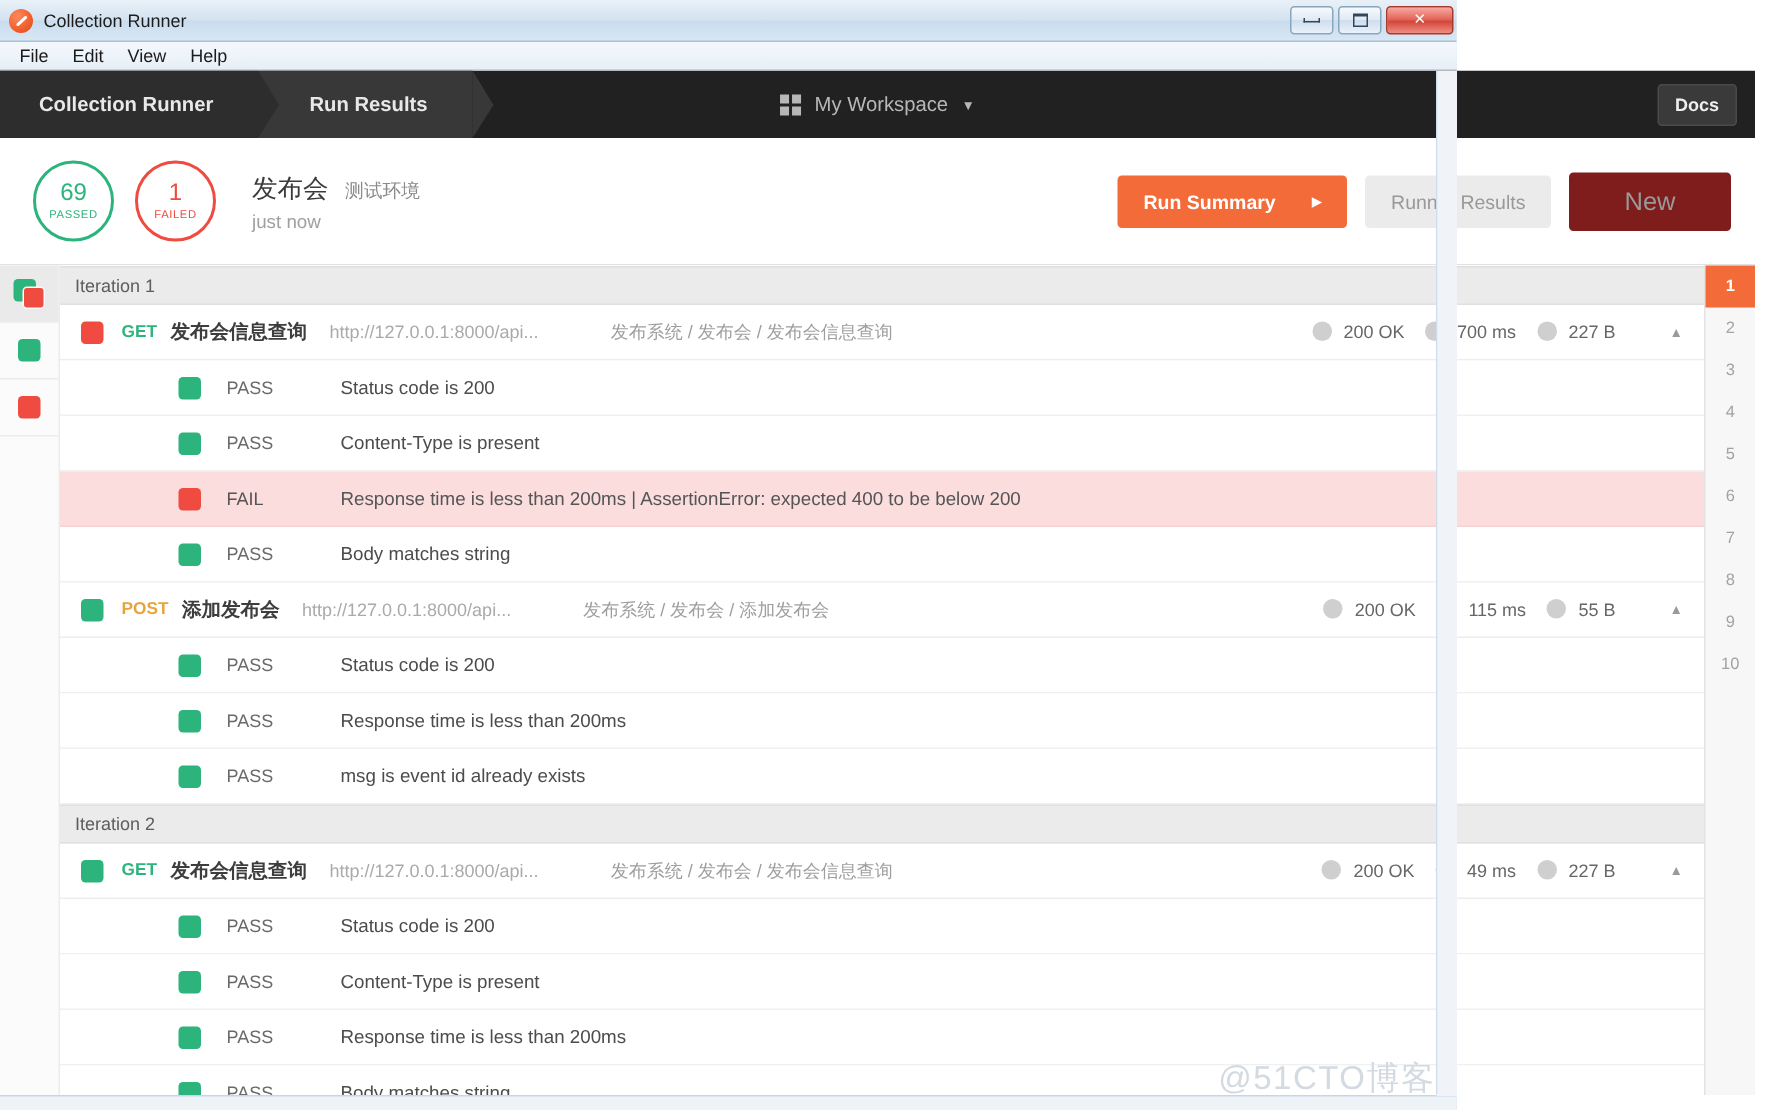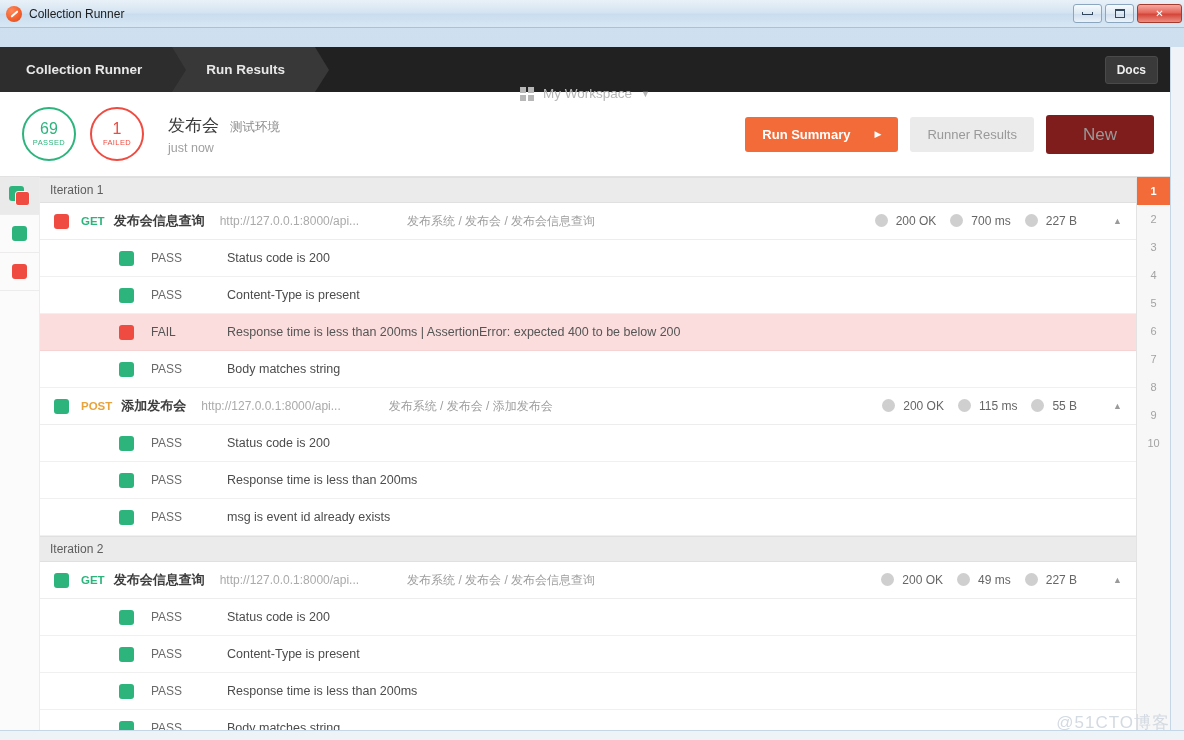--- a/index.html
+++ b/index.html
@@ -4,21 +4,21 @@
 <title>Collection Runner</title>
 <style>
   * { box-sizing: border-box; margin: 0; padding: 0; }
   html, body {
     width: 1184px; height: 740px;
     font-family: "Liberation Sans", "DejaVu Sans", sans-serif;
     background: #ffffff;
     overflow: hidden;
   }
   #app {
-    width: 1184px; height: 740px;
+    width: 971px; height: 740px;
     position: relative;
     background: linear-gradient(to bottom, #cfe0f0 0%, #bfd4e8 100%);
     padding: 0;
   }
 
   
   .titlebar {
     height: 28px;
     background: linear-gradient(to bottom, #e9f1f8 0%, #d4e3f1 48%, #c9dcee 52%, #d8e7f4 100%);
     display: flex; align-items: center;
@@ -97,21 +97,21 @@
     border-left: 14px solid #2d2d2d;
     z-index: 2;
   }
   .crumb.c2::after { border-left-color: #383838; }
   .crumb.c2 { font-weight: bold; padding-left: 34px; }
   .crumb.c1 { font-weight: bold; }
 
   .workspace {
     position: absolute; left: 50%; top: 0; transform: translateX(-50%);
     height: 45px; display: flex; align-items: center; gap: 9px;
-    color: #b7b7b7; font-size: 13.5px; margin-top: 24px;
+    color: #b7b7b7; font-size: 13.5px;
   }
   .ws-grid { display: grid; grid-template-columns: 6px 6px; grid-template-rows: 6px 6px; gap: 2px; }
   .ws-grid i { background: #b7b7b7; display: block; }
   .ws-caret { font-size: 9px; color: #b7b7b7; }
 
   .hdr-right {
     margin-left: auto; display: flex; align-items: center;
     gap: 7px; padding-right: 12px;
   }
   .dark-btn {
@@ -231,21 +231,21 @@
     padding-top: 0;
   }
   .iter-num {
     height: 28px; display: flex; align-items: center; justify-content: center;
     font-size: 11px; color: #a3a3a3;
   }
   .iter-num.active { background: #f26b38; color: #fff; font-weight: bold; }
 
   .watermark {
     position: absolute; right: 14px; bottom: 6px;
-    font-size: 17px; color: #d3dae2; letter-spacing: 1px;
+    font-size: 22px; color: #d3dae2; letter-spacing: 1px;
     pointer-events: none; z-index: 9;
   }
   .outer-scroll-v {
     position: absolute; right: 0; top: 47px; width: 14px; bottom: 10px;
     background: #f0f4f8; border-left: 1px solid #c5d6e6;
   }
   .outer-scroll-h {
     position: absolute; left: 0; right: 0; bottom: 0; height: 10px;
     background: #eef3f8; border-top: 1px solid #c5d6e6;
   }
@@ -262,20 +262,26 @@
       <div class="win-btn">
           <i class="glyph-min"></i>
         </div>
       <div class="win-btn">
           <i class="glyph-max"></i>
         </div>
       <div class="win-btn close">✕</div>
     </div>
   </div>
 
+  <div class="menubar">
+    <div class="menu-item">File</div>
+    <div class="menu-item">Edit</div>
+    <div class="menu-item">View</div>
+    <div class="menu-item">Help</div>
+  </div>
 
   <div class="pm-window">
 
     <div class="pm-header">
       <div class="crumbs">
         <div class="crumb c1">Collection Runner</div>
         <div class="crumb c2">Run Results</div>
       </div>
 
       <div class="workspace">

